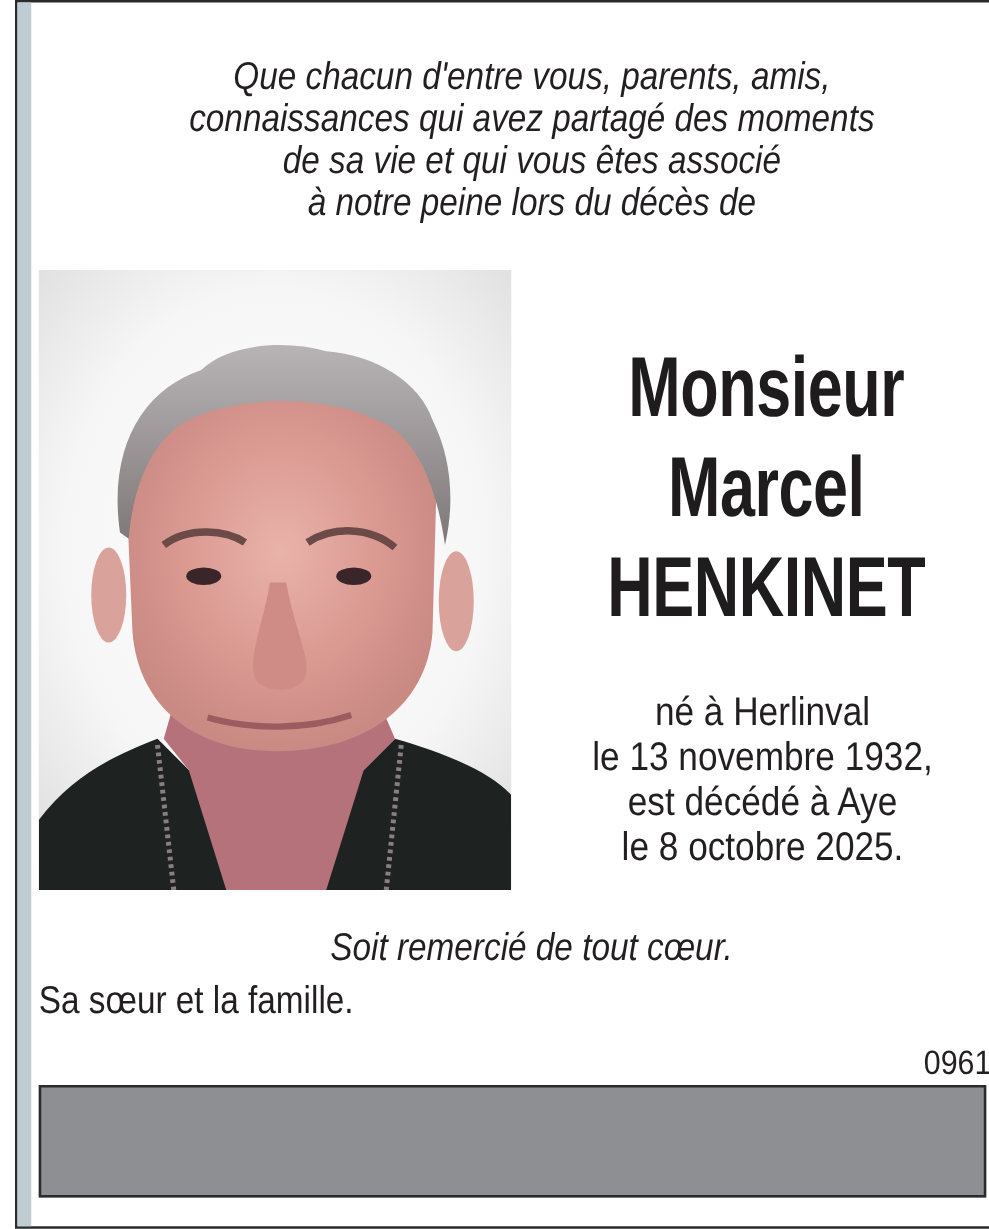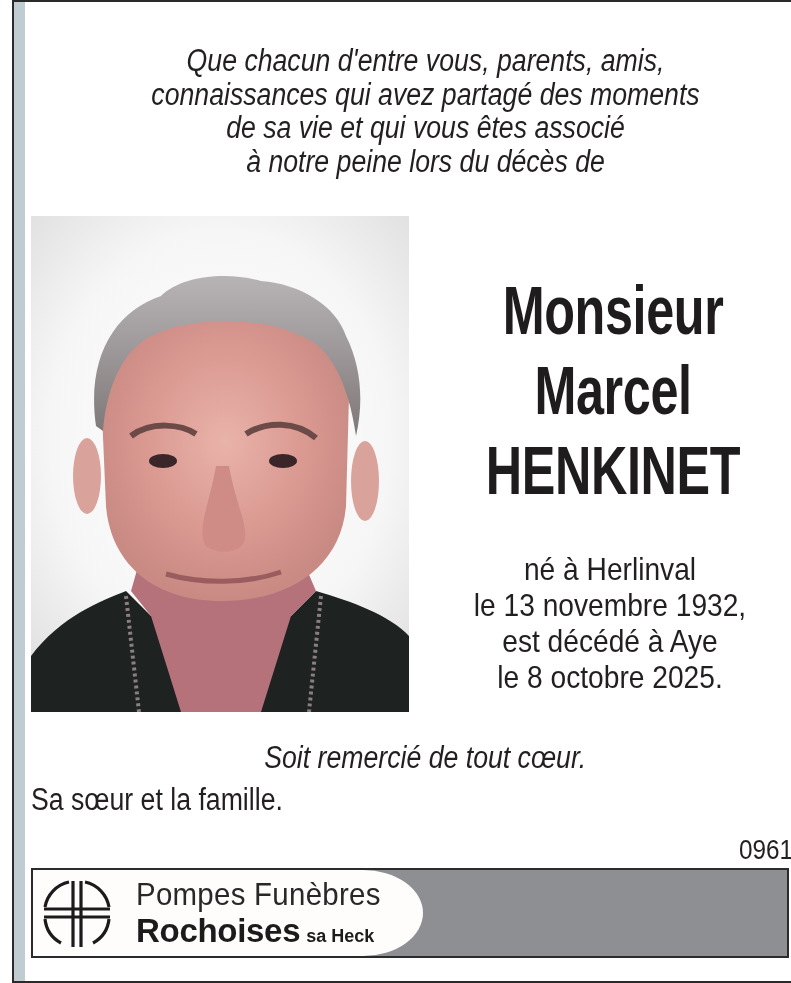--- a/index.html
+++ b/index.html
@@ -237,38 +237,15 @@
 
   <div class="family">
     <span>Sa sœur et la famille.</span>
   </div>
 
   <div class="ref">
     <span>096102</span>
   </div>
 
   <div class="ad">
-    <div class="ad-white">
-      <svg class="logo" viewBox="0 0 72 72" xmlns="http://www.w3.org/2000/svg">
-        <g fill="none" stroke="#1d1a1b" stroke-width="3.2" stroke-linecap="butt">
-
-          <line x1="32" y1="4" x2="32" y2="70"></line>
-          <line x1="40" y1="4" x2="40" y2="70"></line>
-
-          <line x1="3" y1="32" x2="69" y2="32"></line>
-          <line x1="3" y1="40" x2="69" y2="40"></line>
-
-          <path d="M28 5 A31 31 0 0 0 4 30"></path>
-          <path d="M44 5 A31 31 0 0 1 68 30"></path>
-          <path d="M4 42 A31 31 0 0 0 20 66"></path>
-          <path d="M68 42 A31 31 0 0 1 52 66"></path>
-        </g>
-      </svg>
-      <div class="brand-top">
-        <span>Pompes Funèbres</span>
-      </div>
-      <div class="brand-bottom">
-        <span class="big">Rochoises</span><span class="small">sa Heck</span>
-      </div>
-    </div>
 
   </div>
 </div>
 
 </body></html>

